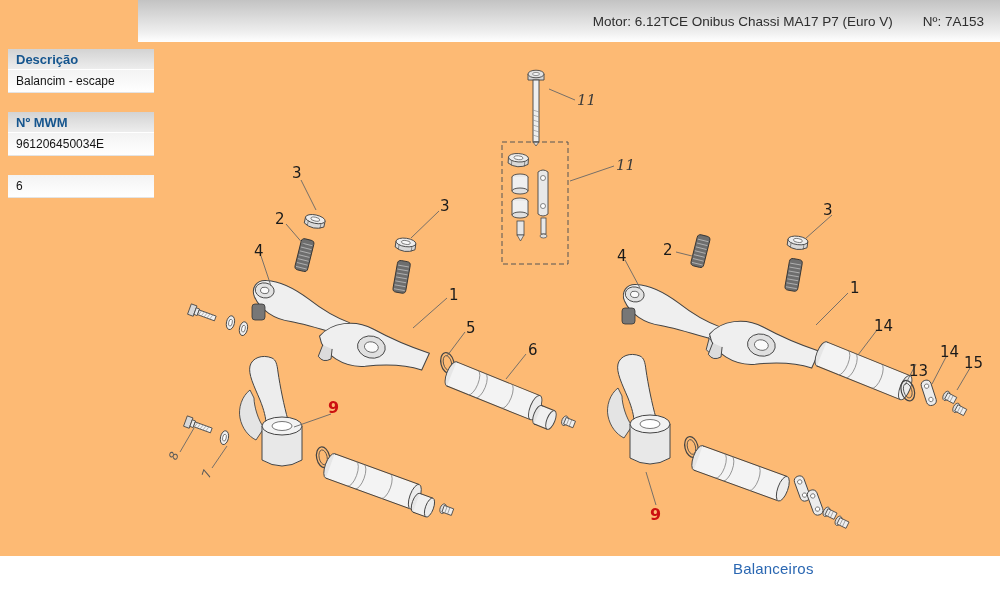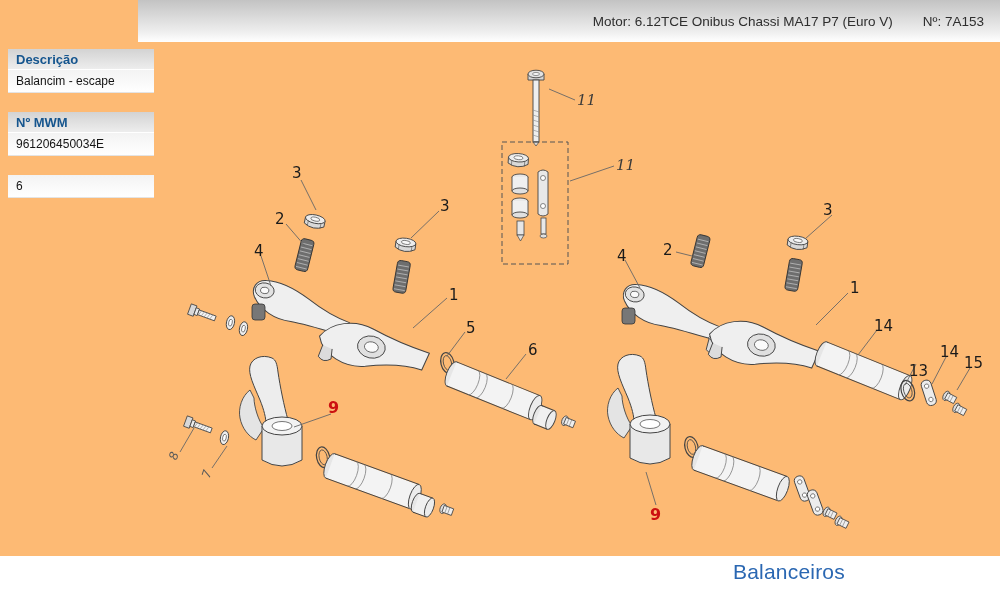--- a/index.html
+++ b/index.html
@@ -40,21 +40,21 @@
   .co {
     position:absolute; font-size:15px; color:#1a1a1a; line-height:1;
     font-family:"DejaVu Sans", sans-serif; cursor:default; user-select:none;
   }
   .co.red { color:var(--callout-red,#cc1111); font-weight:bold; font-size:16px; }
   .co.it  { font-style:italic; color:#3a3a3a; font-family:"DejaVu Serif", serif; font-size:15px; }
   .co.rot { color:#5a5a5a; font-size:12px; font-style:italic; transform:rotate(-72deg); }
 
   .caption {
     position:absolute; left:733px; top:560px;
-    color:var(--caption-blue,#2a67b2); font-size:21px; letter-spacing:0.2px;
+    color:var(--caption-blue,#2a67b2); font-size:15px; letter-spacing:0.2px;
   }
 </style>
 </head>
 <body>
 
 <div class="stage">
 
   <div class="topbar">
     <span>Motor: 6.12TCE Onibus Chassi MA17 P7 (Euro V)</span>
     <span>Nº: 7A153</span>

